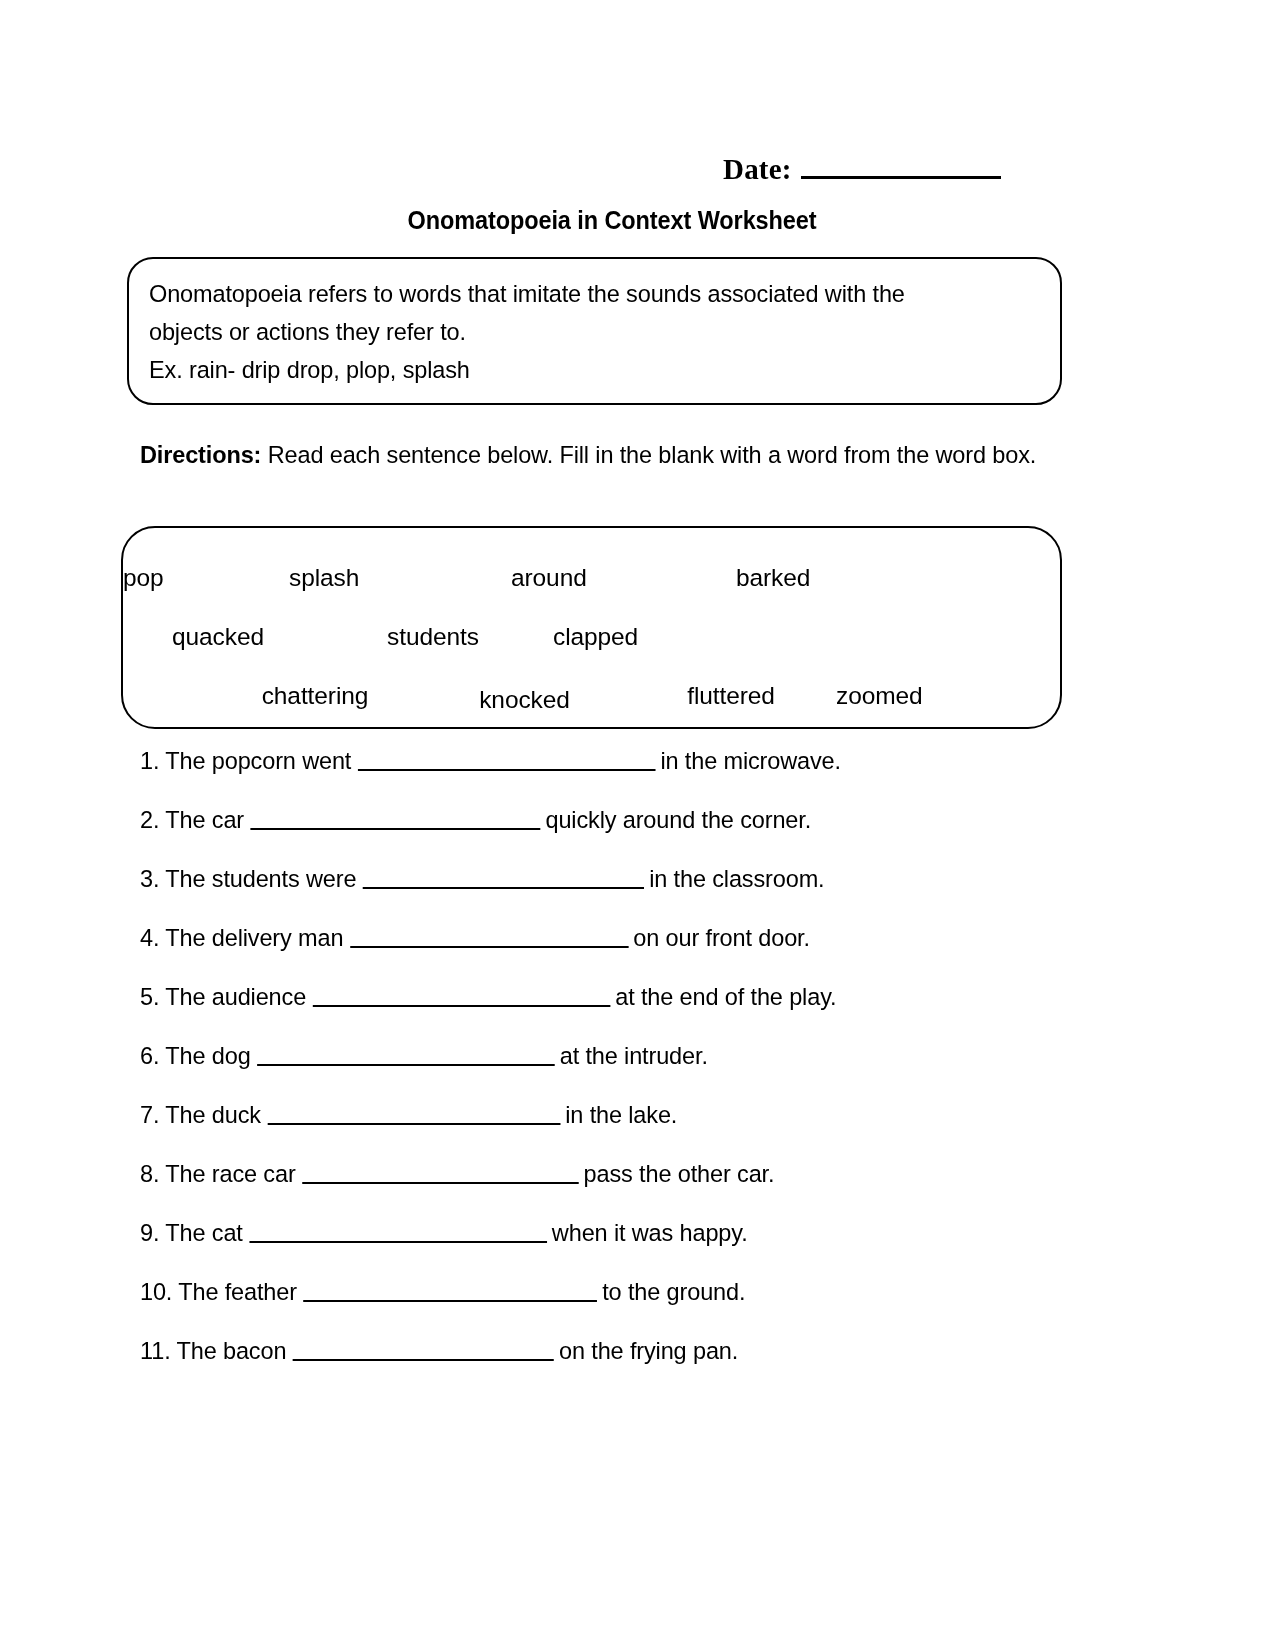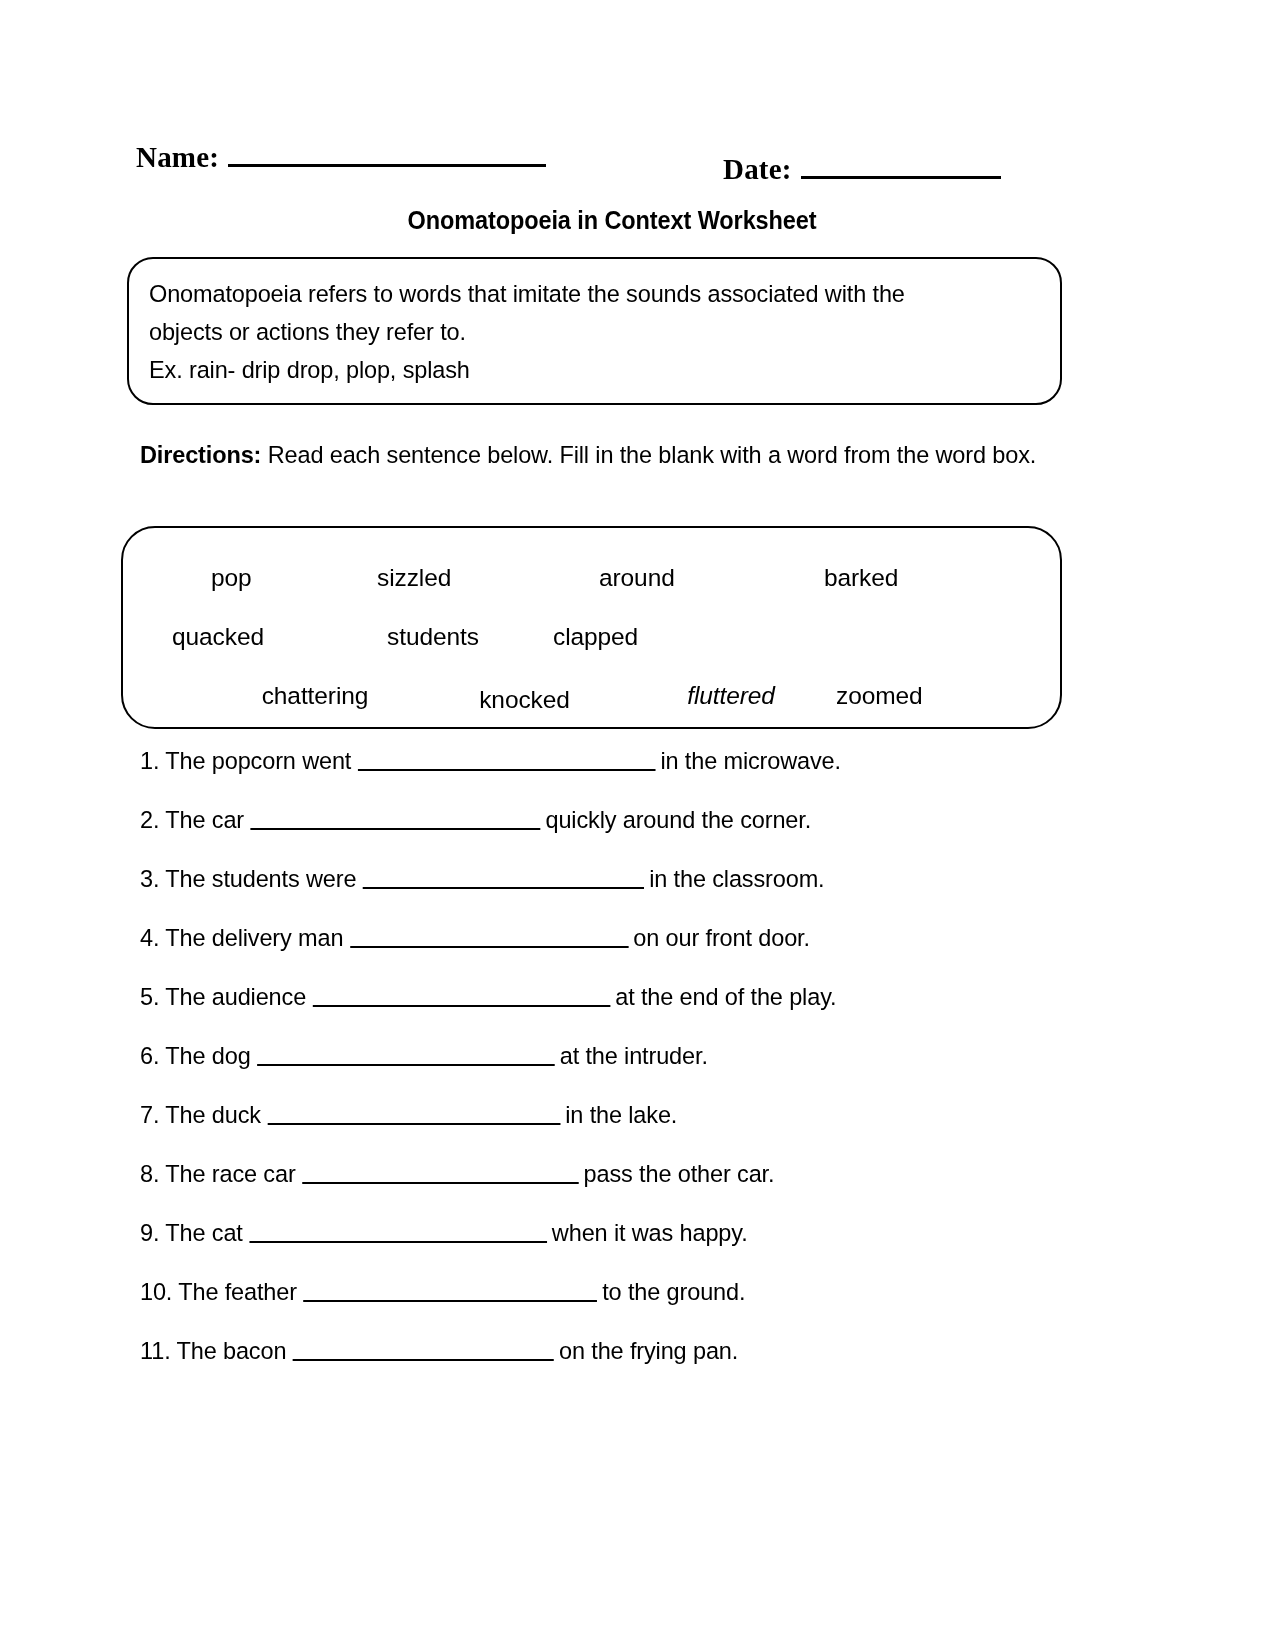--- a/index.html
+++ b/index.html
@@ -131,36 +131,36 @@
     box-sizing: border-box;
     font-size: 24.5px;
     letter-spacing: -0.1px;
   }
   .wb-row {
     display: flex;
     height: 59px;
     align-items: center;
     white-space: nowrap;
   }
-  .wb-row-1 { padding-left: 88px; }
+  .wb-row-1 { }
   .wb-row-2 { }
   .wb-row-3 { padding-left: 84px; }
   .wb-word {
     display: inline-block;
     text-align: center;
   }
   .wb-row-1 .wb-word { width: 203px; text-align: left; }
   .wb-row-1 .wb-word:nth-child(1) { width: 166px; }
   .wb-row-1 .wb-word:nth-child(2) { width: 222px; }
   .wb-row-1 .wb-word:nth-child(3) { width: 225px; }
   .wb-row-2 .wb-word:nth-child(1) { width: 190px; }
   .wb-row-2 .wb-word:nth-child(2) { width: 240px; }
   .wb-row-3 .wb-word:nth-child(1) { width: 216px; text-align: center; }
   .wb-row-3 .wb-word:nth-child(2) { width: 203px; margin-top: 8px; }
-  .wb-row-3 .wb-word:nth-child(3) { width: 210px; font-style: italic; }
+  .wb-row-3 .wb-word:nth-child(3) { width: 210px; }
 
   
   .questions {
     position: absolute;
     left: 140px;
     top: 745px;
     width: 1030px;
   }
   .question {
     height: 59px;
@@ -182,24 +182,20 @@
     top: 2px;
   }
   .q-post { display: inline-block; }
 </style>
 </head>
 <body>
 
 <div class="page">
 
   <div class="header-row">
-    <div class="field field-name">
-      <span class="field-label">Name:</span>
-      <span class="field-rule"></span>
-    </div>
     <div class="field field-date">
       <span class="field-label">Date:</span>
       <span class="field-rule"></span>
     </div>
   </div>
 
   <div class="title">Onomatopoeia in Context Worksheet</div>
 
   <div class="round-box definition-box">
     <div class="definition-text">
@@ -208,21 +204,21 @@
       <p>Ex. rain- drip drop, plop, splash</p>
     </div>
   </div>
 
   <div class="directions"><b>Directions:</b><span> Read each sentence below. Fill in the blank with a word from the word box.</span></div>
 
   <div class="round-box wordbank-box">
     <div class="wordbank-inner">
       <div class="wb-row wb-row-1">
         <span class="wb-word">pop</span>
-        <span class="wb-word">sizzled</span>
+        <span class="wb-word">splash</span>
         <span class="wb-word">around</span>
         <span class="wb-word">barked</span>
       </div>
       <div class="wb-row wb-row-2">
         <span class="wb-word">quacked</span>
         <span class="wb-word">students</span>
         <span class="wb-word">clapped</span>
       </div>
       <div class="wb-row wb-row-3">
         <span class="wb-word">chattering</span>

